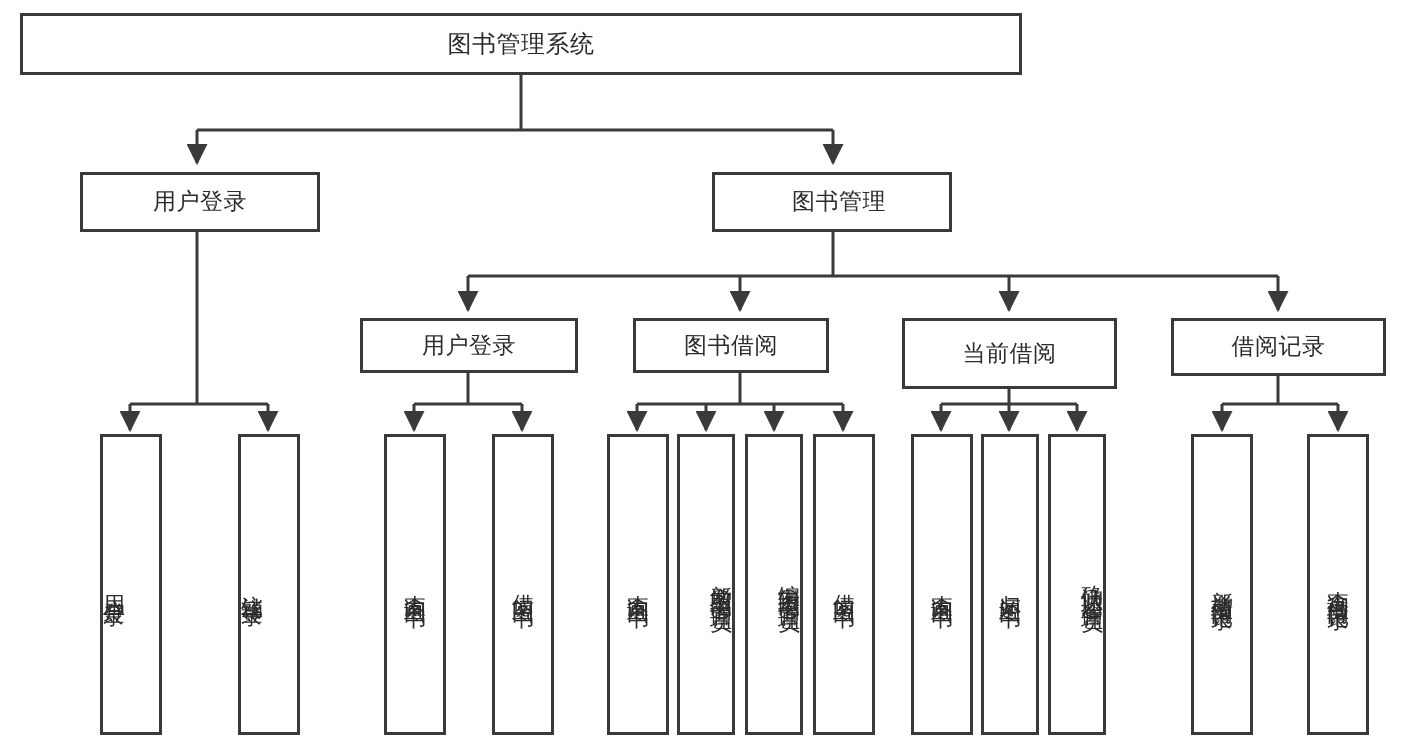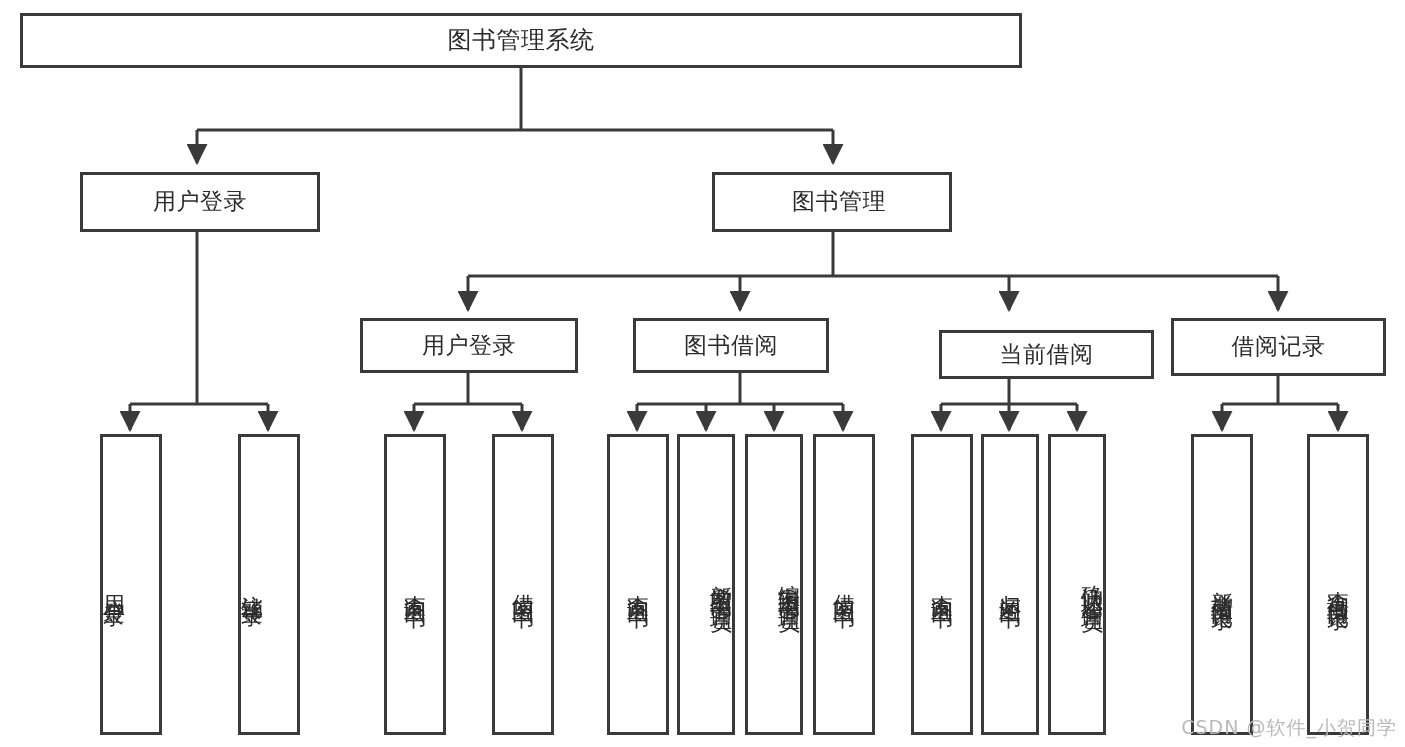--- a/index.html
+++ b/index.html
@@ -128,41 +128,41 @@
       <path d="M 1077 404 L 1077 430" marker-end="url(#arrow)"></path>
 
       <path d="M 1278 373 L 1278 404"></path>
       <path d="M 1222 404 L 1338 404"></path>
       <path d="M 1222 404 L 1222 430" marker-end="url(#arrow)"></path>
       <path d="M 1338 404 L 1338 430" marker-end="url(#arrow)"></path>
 
     </g>
   </svg>
 
-  <div class="node root horiz" style="left:20px; top:13px; width:1002px; height:55px;">
+  <div class="node root horiz" style="left:20px; top:13px; width:1002px; height:62px;">
     <span class="lbl">图书管理系统</span>
   </div>
 
   <div class="node horiz" style="left:80px; top:172px; width:240px; height:60px;">
     <span class="lbl">用户登录</span>
   </div>
 
   <div class="node horiz" style="left:712px; top:172px; width:240px; height:60px;padding-left:14px;">
     <span class="lbl">图书管理</span>
   </div>
 
   <div class="node horiz" style="left:360px; top:318px; width:218px; height:55px;">
     <span class="lbl">用户登录</span>
   </div>
 
   <div class="node horiz" style="left:633px; top:318px; width:196px; height:55px;">
     <span class="lbl">图书借阅</span>
   </div>
 
-  <div class="node horiz" style="left:902px; top:330px; width:215px; height:49px;margin-left:37px;">
+  <div class="node horiz" style="left:902px; top:318px; width:215px; height:71px;">
     <span class="lbl">当前借阅</span>
   </div>
 
   <div class="node horiz" style="left:1171px; top:318px; width:215px; height:58px;">
     <span class="lbl">借阅记录</span>
   </div>
 
   <div class="node vert anchor-bottom" style="left:100px; top:434px; width:62px; height:301px;">
     <span class="lbl">用户登录</span>
   </div>
@@ -208,15 +208,14 @@
   </div>
 
   <div class="node vert anchor-center" style="left:1191px; top:434px; width:62px; height:301px;">
     <span class="lbl">新增借阅记录</span>
   </div>
 
   <div class="node vert anchor-center" style="left:1307px; top:434px; width:62px; height:301px;">
     <span class="lbl">查询借阅记录</span>
   </div>
 
-  <div id="watermark">CSDN @软件_小贺同学</div>
 
 </div>
 
 </body></html>

